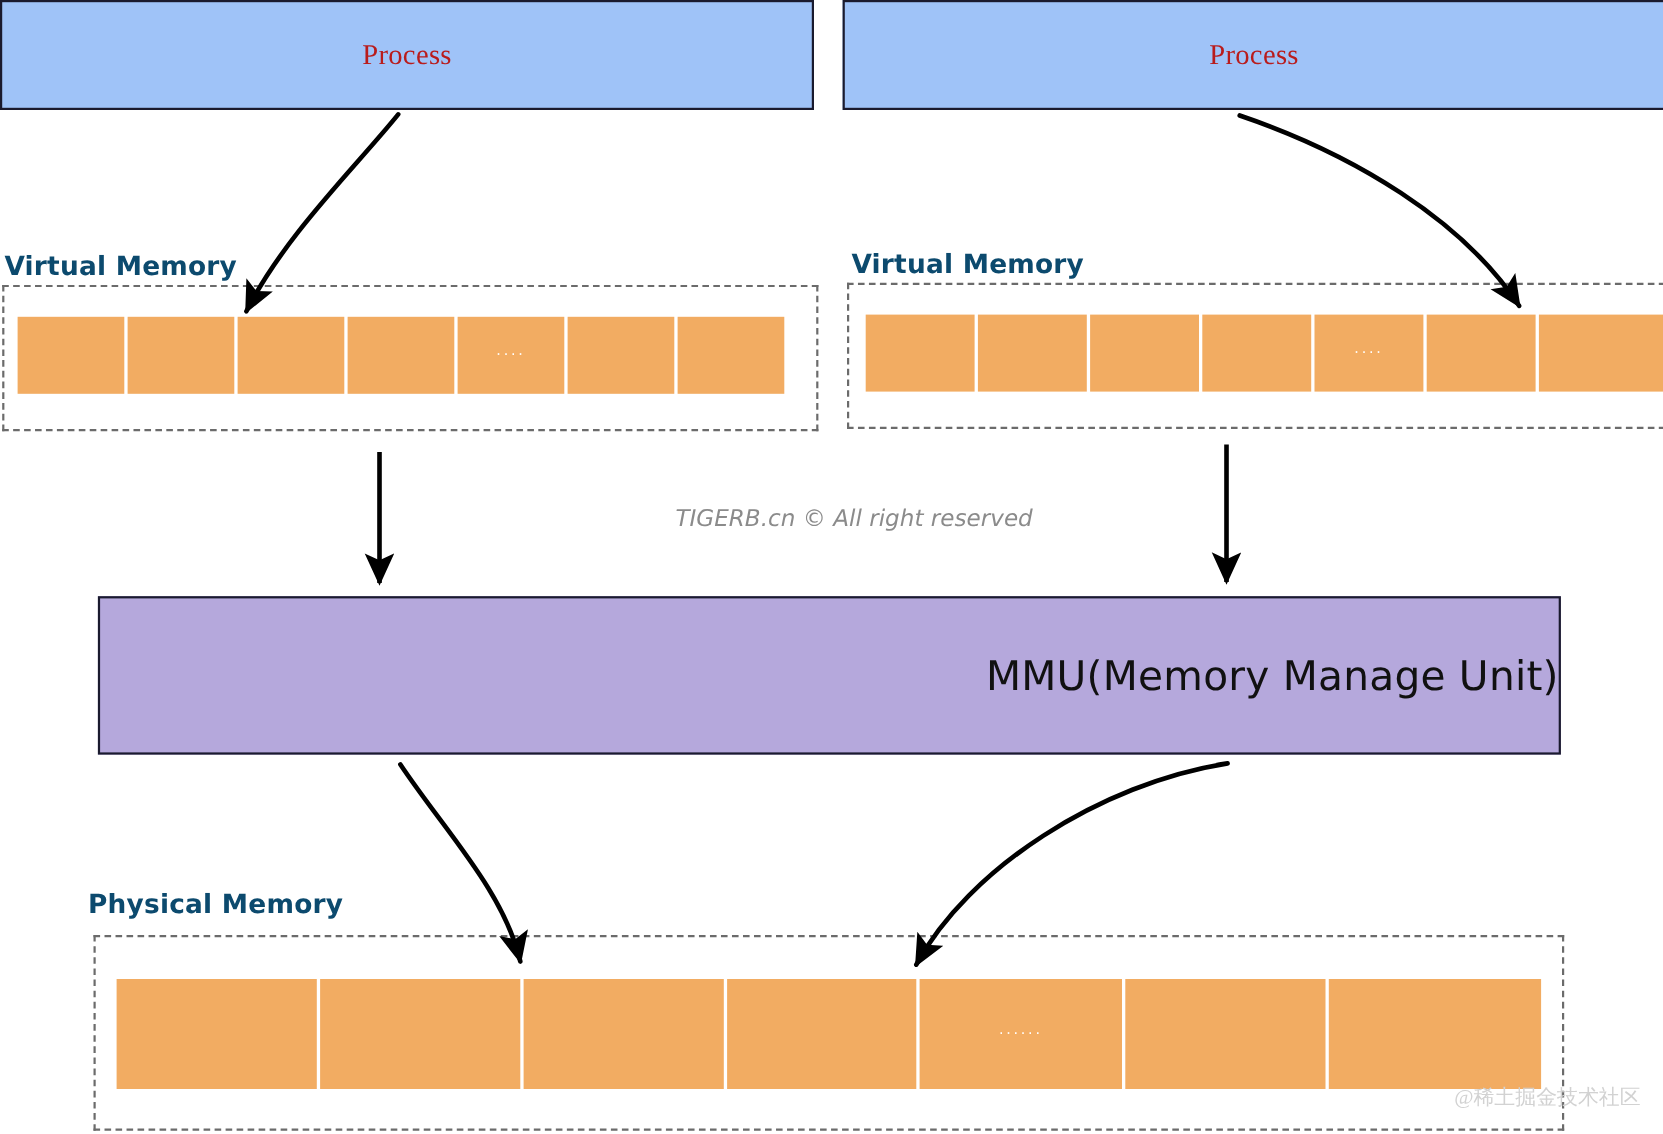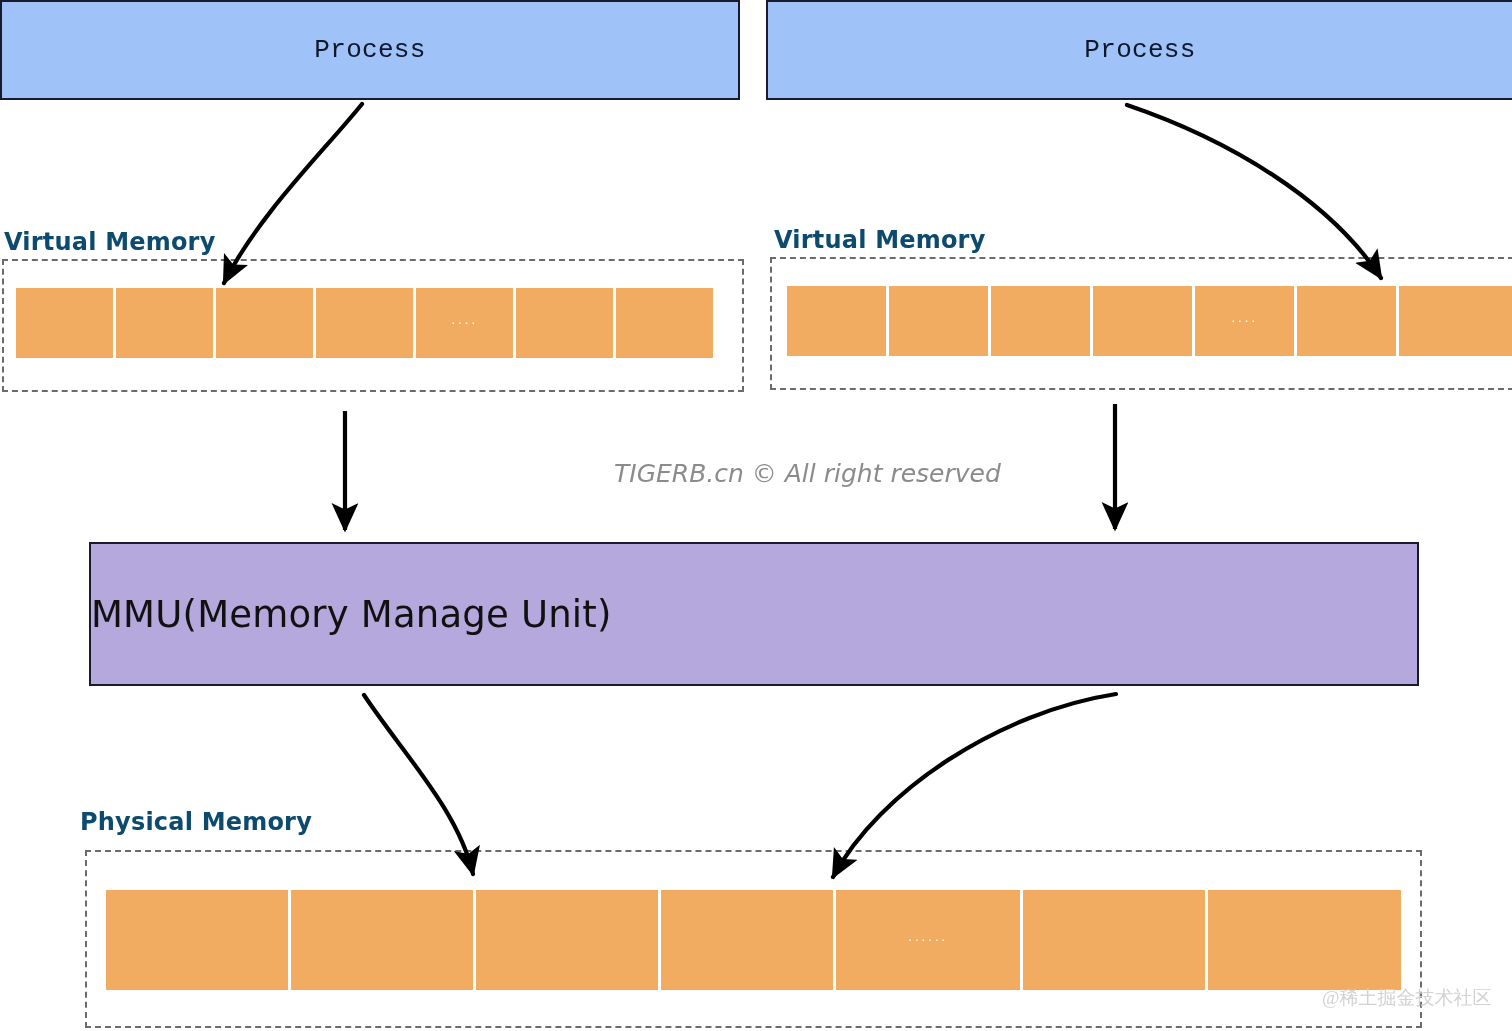--- a/index.html
+++ b/index.html
@@ -20,23 +20,23 @@
   .process-box {
     position: absolute;
     background: #9FC3F8;
     border: 2px solid #1a1a2e;
     box-sizing: border-box;
     display: flex;
     align-items: center;
     justify-content: center;
   }
   .process-label {
-    font-family: Liberation Mono, monospace;
+    font-family: Liberation Serif, serif;
     font-size: 26px;
-    color: #0f172a;
+    color: #b91c1c;
     letter-spacing: 0.3px;
   }
 
   
   .caption {
     position: absolute;
     font-family: "DejaVu Sans", sans-serif;
     font-size: 24px;
     font-weight: 600;
     color: #0c4a6e;
@@ -75,35 +75,35 @@
   }
 
   
   .mmu-box {
     position: absolute;
     background: #B5A8DC;
     border: 2px solid #1a1a2e;
     box-sizing: border-box;
     display: flex;
     align-items: center;
-    justify-content: flex-start;
+    justify-content: flex-end;
   }
   .mmu-label {
     font-family: "DejaVu Sans", sans-serif;
     font-size: 37px;
     color: #111111;
     letter-spacing: 0.2px;
   }
 
   
   .watermark-center {
     position: absolute;
     font-family: "DejaVu Sans", sans-serif;
     font-style: italic;
-    font-size: 25px;
+    font-size: 21px;
     color: #8b8b8b;
     white-space: nowrap;
   }
   .watermark-corner {
     position: absolute;
     font-family: Liberation Serif, serif;
     font-size: 19px;
     color: #d2d2d2;
     white-space: nowrap;
   }

